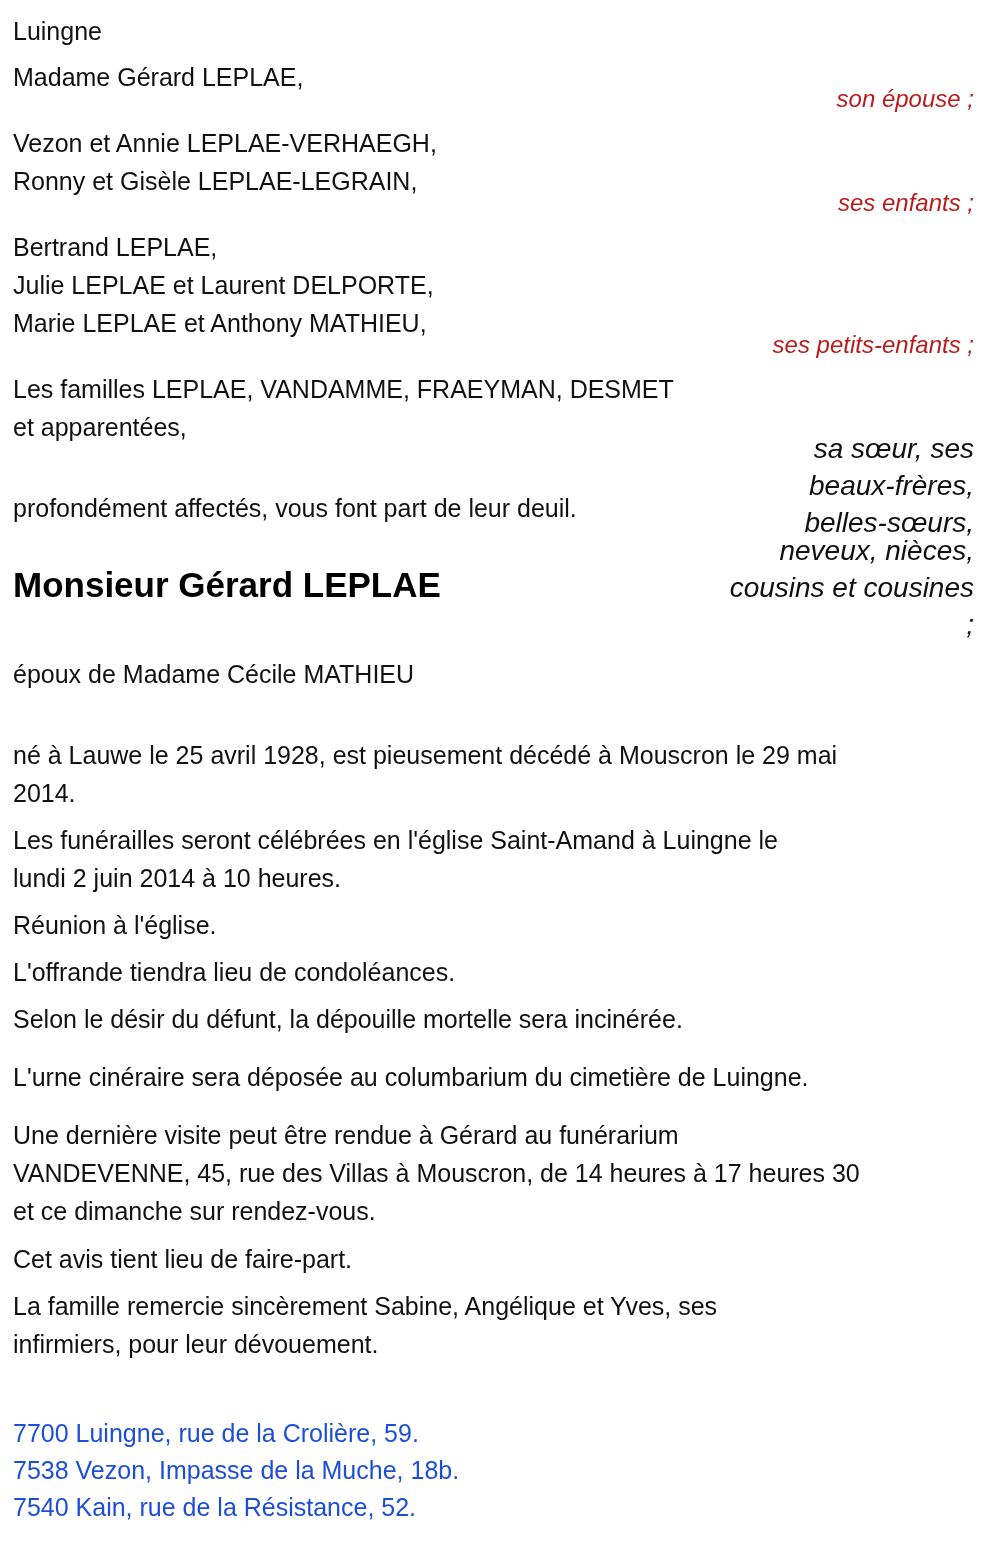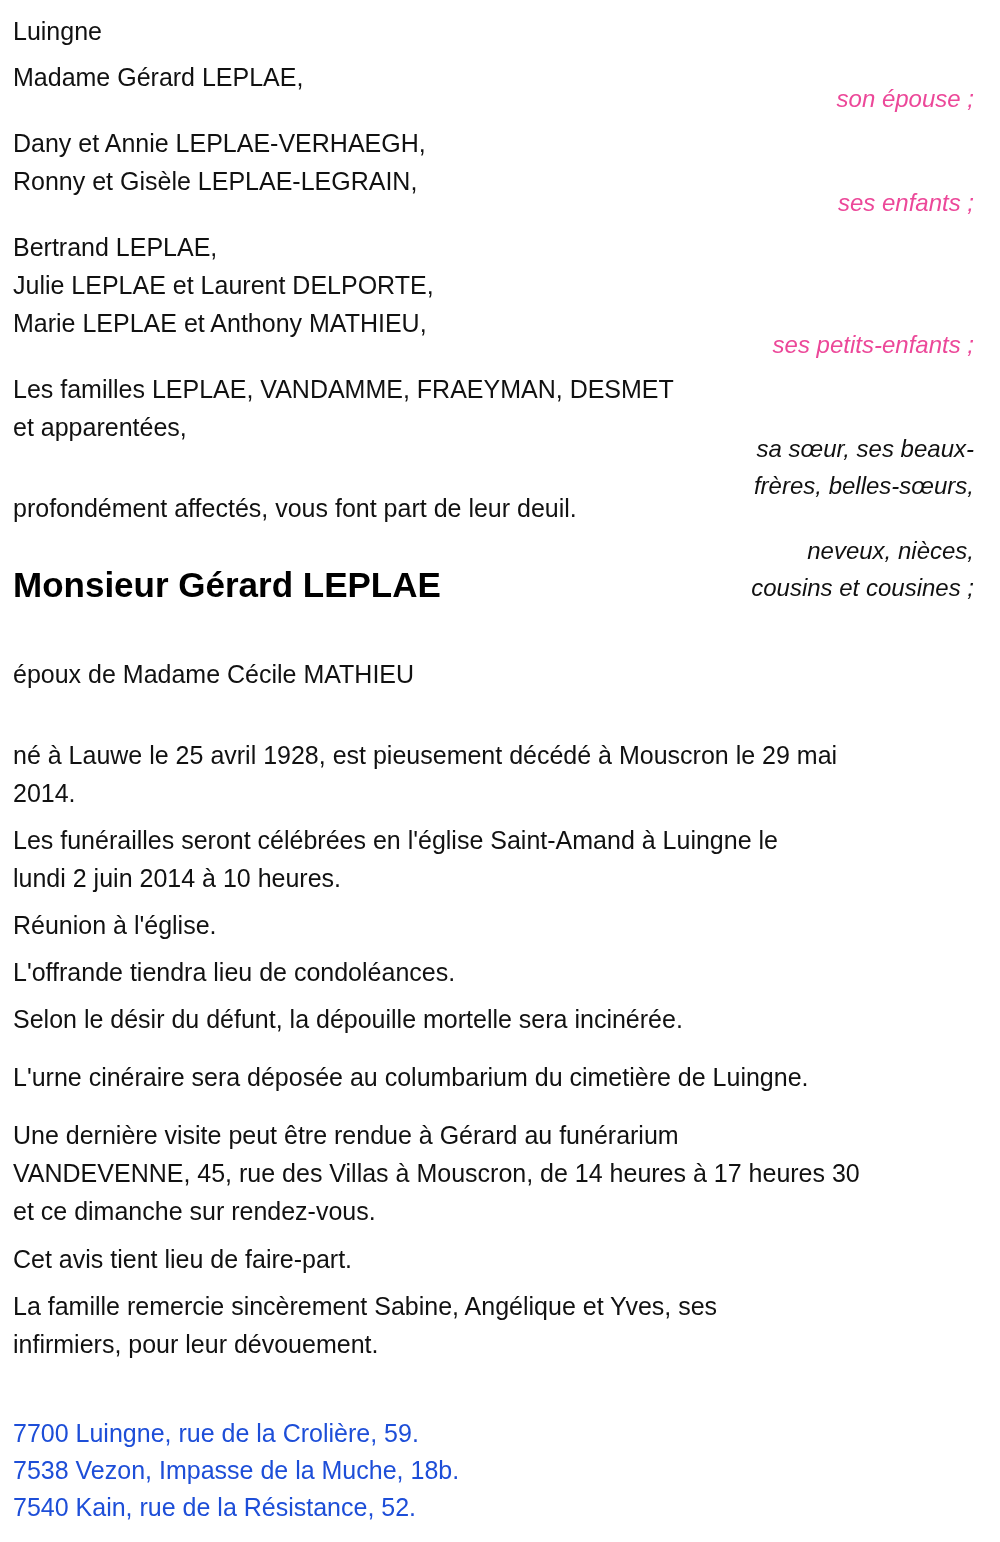--- a/index.html
+++ b/index.html
@@ -34,29 +34,29 @@
   }
 
   
   .rel {
     position: absolute;
     right: 10px;
     text-align: right;
     font-style: italic;
     font-size: 24px;
     line-height: 38px;
-    color: #ec4899;
+    color: #b91c1c;
     white-space: pre;
   }
   .rel-wrap {
     position: absolute;
     right: 10px;
     text-align: right;
     font-style: italic;
-    font-size: 24px;
+    font-size: 28px;
     line-height: 37px;
     color: #111111;
   }
 
   
   .headline {
     position: absolute;
     left: 13px;
     font-size: 35px;
     font-weight: bold;
@@ -79,21 +79,21 @@
 </head>
 <body>
 
 <div id="notice">
 
   <div class="run left" style="top:12px;">Luingne</div>
 
   <div class="run left" style="top:58px;">Madame Gérard LEPLAE,</div>
   <div class="rel" style="top:80px;">son épouse ;</div>
 
-  <div class="run left" style="top:124px;">Dany et Annie LEPLAE-VERHAEGH,</div>
+  <div class="run left" style="top:124px;">Vezon et Annie LEPLAE-VERHAEGH,</div>
   <div class="run left" style="top:162px;">Ronny et Gisèle LEPLAE-LEGRAIN,</div>
   <div class="rel" style="top:184px;">ses enfants ;</div>
 
   <div class="run left" style="top:228px;">Bertrand LEPLAE,</div>
   <div class="run left" style="top:266px;">Julie LEPLAE et Laurent DELPORTE,</div>
   <div class="run left" style="top:304px;">Marie LEPLAE et Anthony MATHIEU,</div>
   <div class="rel" style="top:326px;">ses petits-enfants ;</div>
 
   <div class="run left" style="top:370px;">Les familles LEPLAE, VANDAMME, FRAEYMAN, DESMET</div>
   <div class="run left" style="top:408px;">et apparentées,</div>

